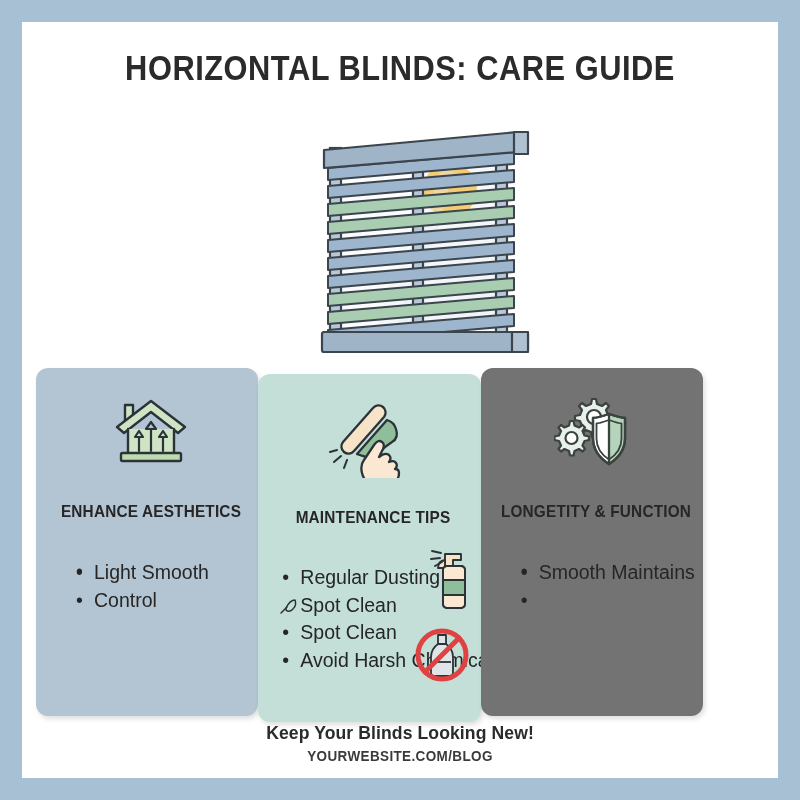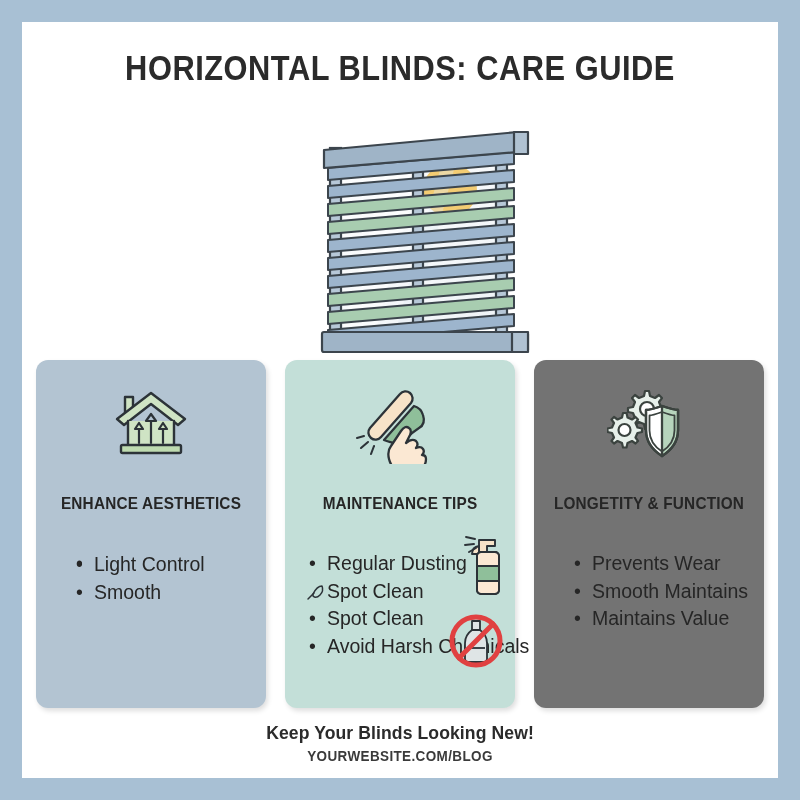--- a/index.html
+++ b/index.html
@@ -35,32 +35,32 @@
     white-space:nowrap;
   }
 
   
   .blinds-wrap{
     position:absolute;left:278px;top:100px;width:250px;height:240px;
   }
 
   
   .cards{
-    position:absolute;left:14px;top:338px;
-    width:728px;height:348px;
+    position:absolute;left:14px;top:346px;
+    width:667px;height:348px;
     display:flex;justify-content:space-between;
   }
   .card{
     width:230px;height:348px;
     border-radius:12px;
     position:relative;
     box-shadow:2px 3px 5px rgba(0,0,0,0.13);
   }
   .card.c1{background:#b3c4d2;}
-  .card.c2{background:#c3dfd8;}
+  .card.c2{background:#c3dfd8;margin-top:6px;}
   .card.c3{background:#737373;}
 
   .card-icon{
     position:absolute;left:0;top:22px;width:230px;height:84px;
     display:flex;align-items:center;justify-content:center;
   }
   .card-heading{
     position:absolute;left:0;top:134px;width:230px;
     text-align:center;
     font-family:"Liberation Sans Narrow","Liberation Sans",sans-serif;
@@ -196,25 +196,25 @@
           </g>
         </svg>
       </div>
       <div class="card-heading">ENHANCE AESTHETICS</div>
       <ul class="bullets">
         <li>
           <span class="dot">•</span>
         </li>
         <li>
           <span class="dot">•</span>
-          <span>Light Control</span>
-        </li>
-        <li>
-          <span class="dot">•</span>
-          <span>Smooth</span>
+          <span>Light Smooth</span>
+        </li>
+        <li>
+          <span class="dot">•</span>
+          <span>Control</span>
         </li>
       </ul>
     </div>
 
     <div class="card c2">
       <div class="card-icon">
         <svg width="92" height="80" viewBox="0 0 92 80" xmlns="http://www.w3.org/2000/svg">
           <g stroke="#2c3338" stroke-width="2.3" stroke-linejoin="round" stroke-linecap="round">
 
             <path d="M16 44 L46 10 A7 7 0 0 1 57 19 L27 53 A7 7 0 0 1 16 44 Z" fill="#f7e3c8"></path>
@@ -309,29 +309,27 @@
             <path d="M55 21 q12 4 16 4 l0 20 q0 16 -16 26 Z" fill="#b6d4bc"></path>
             <path d="M55 21 q-12 4 -16 4 l0 20 q0 16 16 26 q16 -10 16 -26 l0 -20 q-4 0 -16 -4 Z" fill="none"></path>
             <path d="M55 27 q-10 3.5 -12.5 3.5 l0 15 q0 13 12.5 21 q12.5 -8 12.5 -21 l0 -15 q-2.5 0 -12.5 -3.5 Z" fill="none" stroke-width="1.8"></path>
           </g>
         </svg>
       </div>
       <div class="card-heading">LONGETITY &amp; FUNCTION</div>
       <ul class="bullets">
         <li>
           <span class="dot">•</span>
-          <span>Prevents Wear</span>
         </li>
         <li>
           <span class="dot">•</span>
           <span>Smooth Maintains</span>
         </li>
         <li>
           <span class="dot">•</span>
-          <span>Maintains Value</span>
         </li>
       </ul>
     </div>
 
   </div>
 
   <div class="footer-main">Keep Your Blinds Looking New!</div>
   <div class="footer-url">YOURWEBSITE.COM/BLOG</div>
 
  </div>

